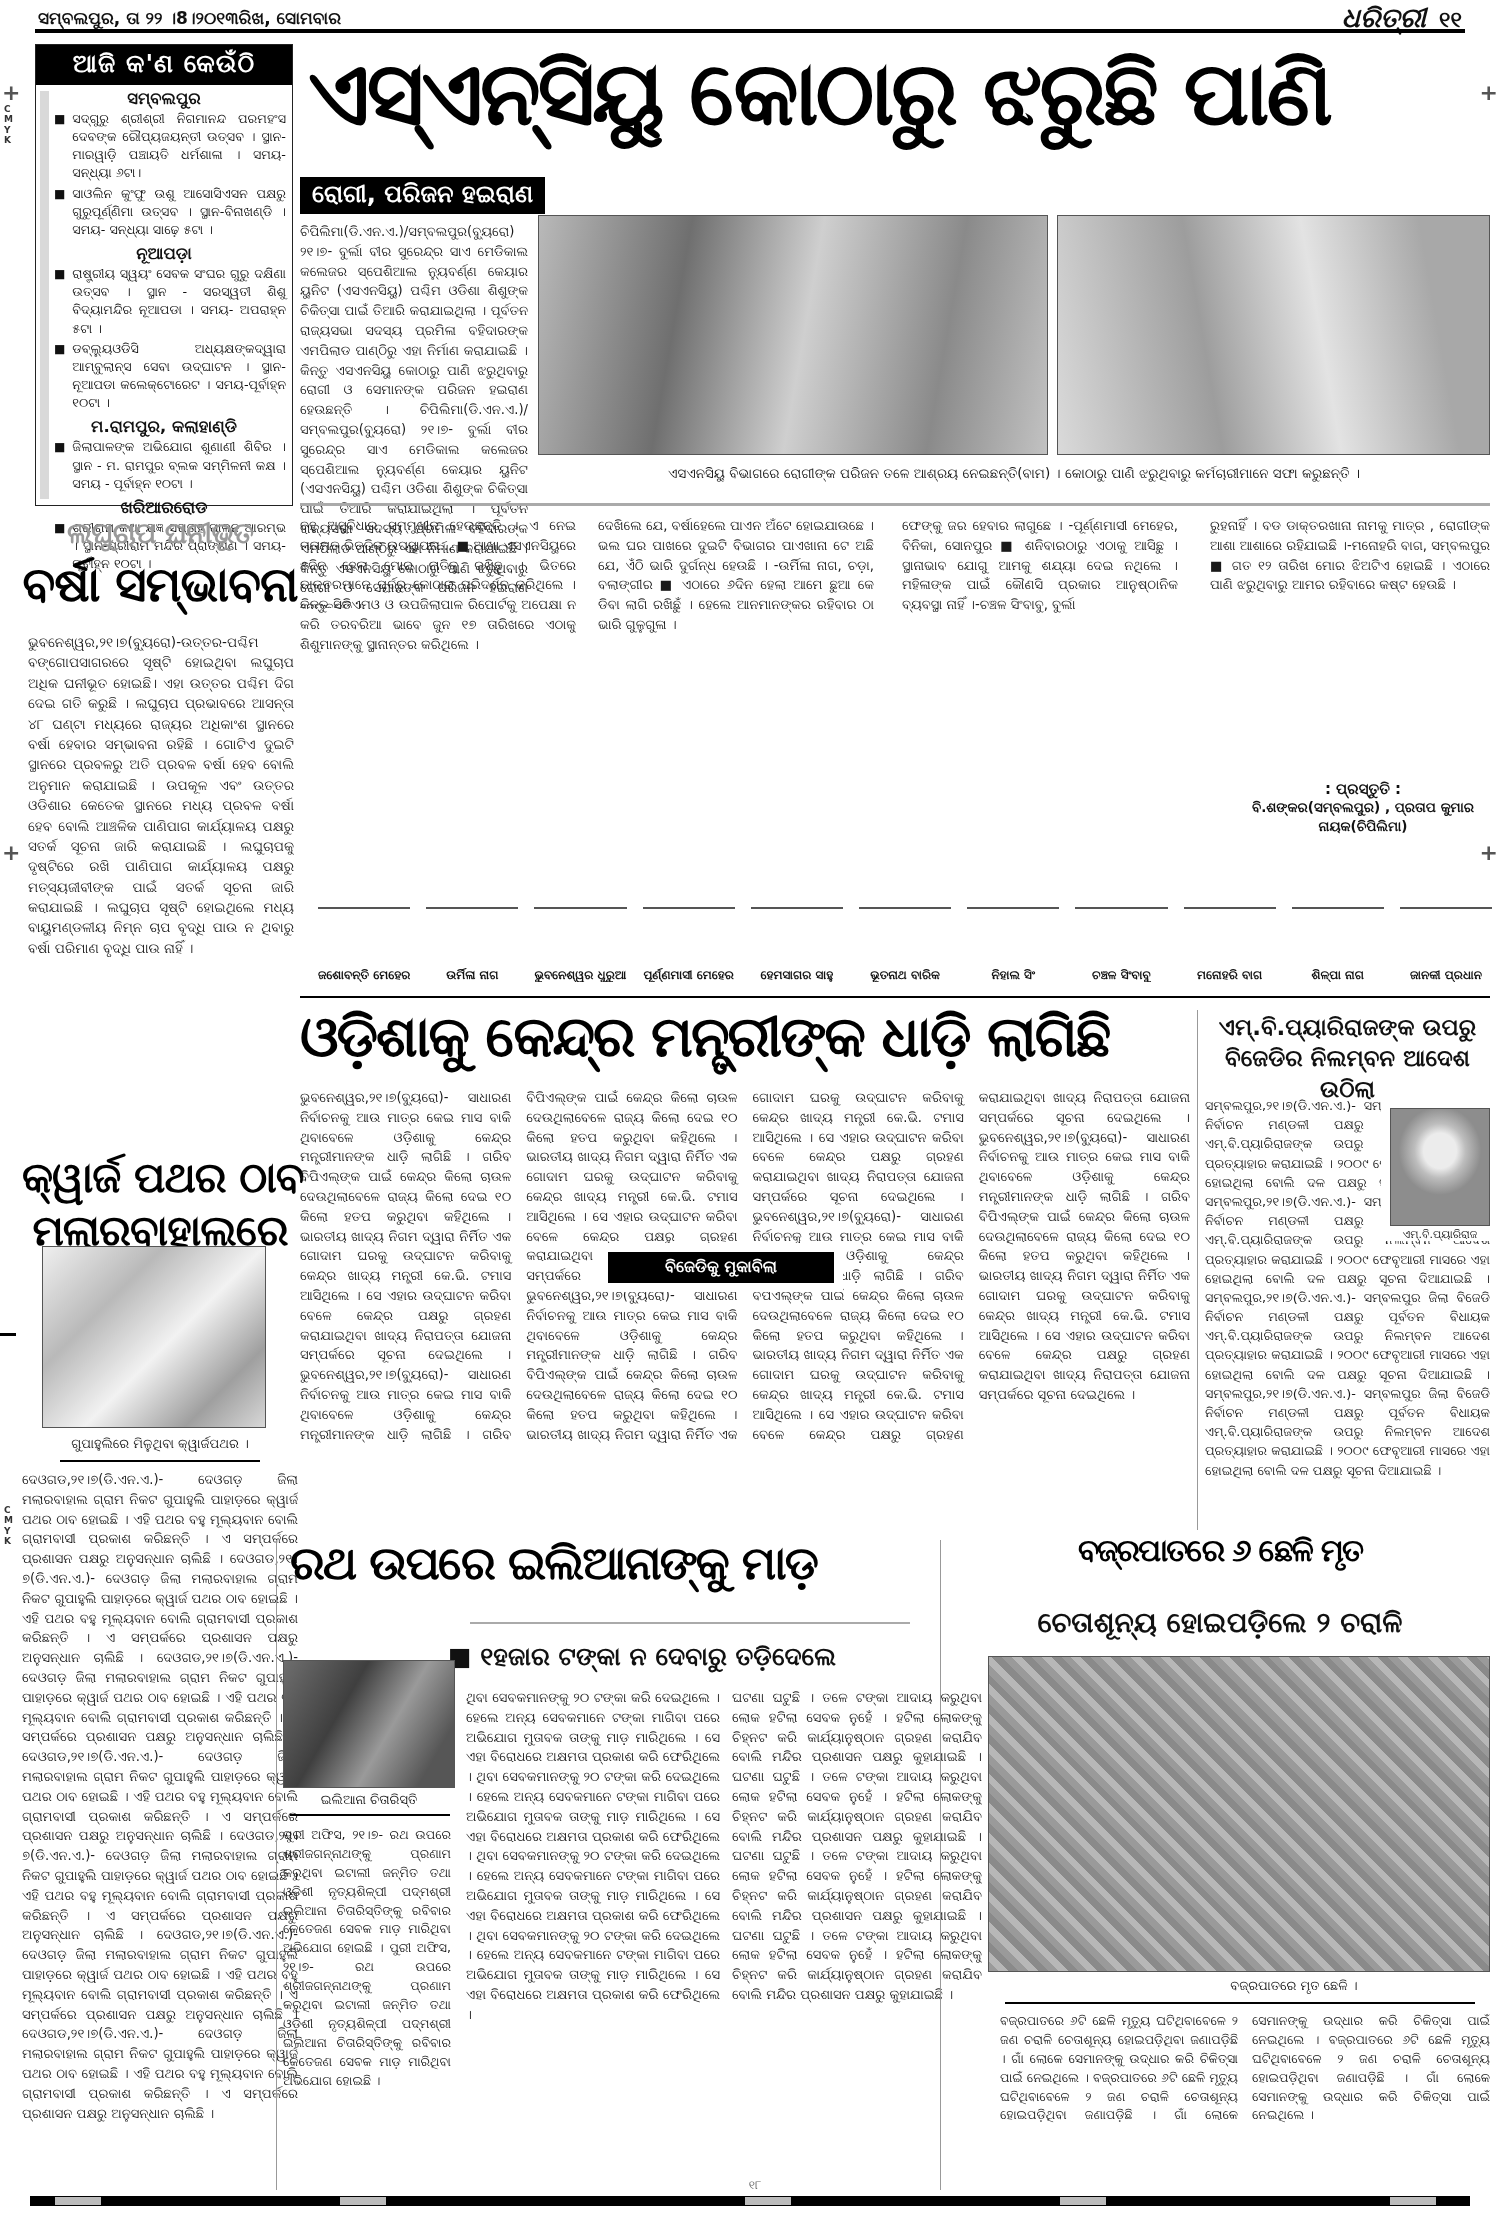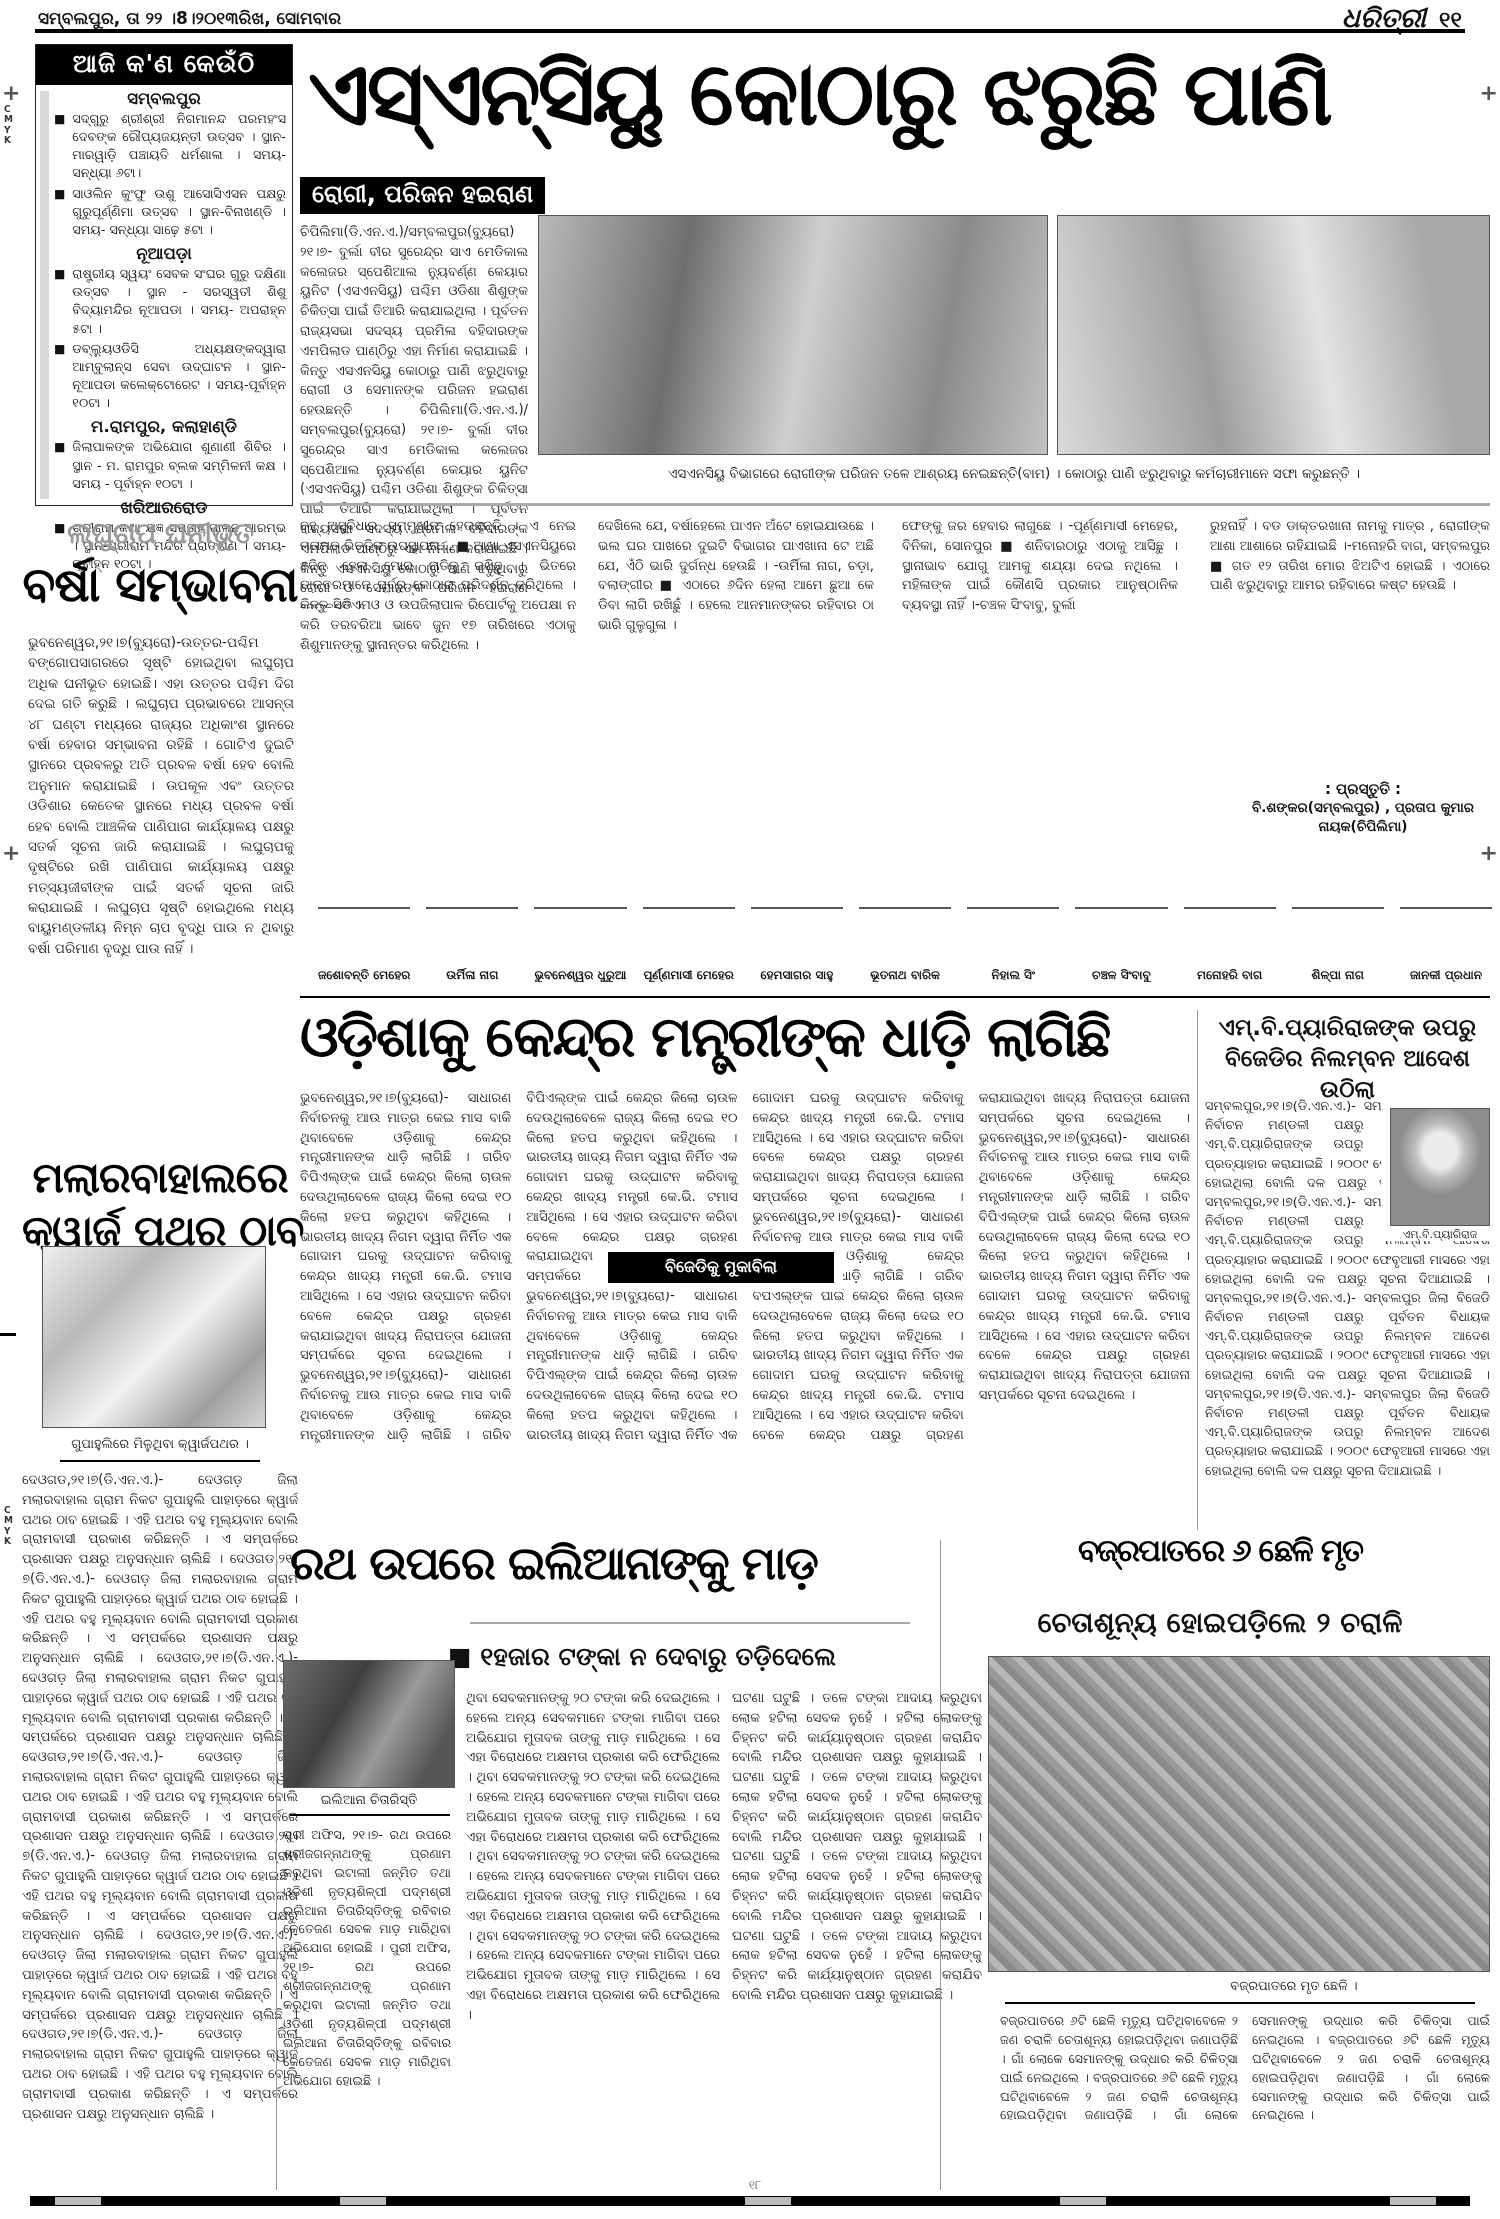--- a/index.html
+++ b/index.html
@@ -99,22 +99,22 @@
         <span class="blt">■</span>
         <span>ଶ୍ରୀରାମ କଥା ଯଜ୍ଞ ସପ୍ତାହ ପାଳନ ଆରମ୍ଭ । ସ୍ଥାନ-ଶ୍ରୀରାମ ମନ୍ଦିର ପ୍ରାଙ୍ଗଣ । ସମୟ-ପୂର୍ବାହ୍ନ ୧୦ଟା ।</span>
       </div>
   </div>
 
   <div class="abs ctr bold" style="left:22px;top:516px;width:276px;font-size:29px;color:#9a9a9a;letter-spacing:-1px;white-space:nowrap;">ଲଘୁଚାପ ଘନୀଭୂତ</div>
   <div class="abs ctr headline" style="left:22px;top:556px;width:276px;font-size:48px;">ବର୍ଷା ସମ୍ଭାବନା</div>
   <div class="abs jt" style="left:28px;top:632px;width:266px;height:512px;font-size:13.6px;">ଭୁବନେଶ୍ୱର,୨୧।୭(ବ୍ୟୁରୋ)-ଉତ୍ତର-ପଶ୍ଚିମ ବଙ୍ଗୋପସାଗରରେ ସୃଷ୍ଟି ହୋଇଥିବା ଲଘୁଚାପ ଅଧିକ ଘନୀଭୂତ ହୋଇଛି। ଏହା ଉତ୍ତର ପଶ୍ଚିମ ଦିଗ ଦେଇ ଗତି କରୁଛି । ଲଘୁଚାପ ପ୍ରଭାବରେ ଆସନ୍ତା ୪୮ ଘଣ୍ଟା ମଧ୍ୟରେ ରାଜ୍ୟର ଅଧିକାଂଶ ସ୍ଥାନରେ ବର୍ଷା ହେବାର ସମ୍ଭାବନା ରହିଛି । ଗୋଟିଏ ଦୁଇଟି ସ୍ଥାନରେ ପ୍ରବଳରୁ ଅତି ପ୍ରବଳ ବର୍ଷା ହେବ ବୋଲି ଅନୁମାନ କରାଯାଇଛି । ଉପକୂଳ ଏବଂ ଉତ୍ତର ଓଡିଶାର କେତେକ ସ୍ଥାନରେ ମଧ୍ୟ ପ୍ରବଳ ବର୍ଷା ହେବ ବୋଲି ଆଞ୍ଚଳିକ ପାଣିପାଗ କାର୍ଯ୍ୟାଳୟ ପକ୍ଷରୁ ସତର୍କ ସୂଚନା ଜାରି କରାଯାଇଛି । ଲଘୁଚାପକୁ ଦୃଷ୍ଟିରେ ରଖି ପାଣିପାଗ କାର୍ଯ୍ୟାଳୟ ପକ୍ଷରୁ ମତ୍ସ୍ୟଜୀବୀଙ୍କ ପାଇଁ ସତର୍କ ସୂଚନା ଜାରି କରାଯାଇଛି । ଲଘୁଚାପ ସୃଷ୍ଟି ହୋଇଥିଲେ ମଧ୍ୟ ବାୟୁମଣ୍ଡଳୀୟ ନିମ୍ନ ଚାପ ବୃଦ୍ଧି ପାଉ ନ ଥିବାରୁ ବର୍ଷା ପରିମାଣ ବୃଦ୍ଧି ପାଉ ନାହିଁ ।</div>
 
   <div class="abs ctr headline" style="left:22px;top:1152px;width:276px;font-size:42px;line-height:1.25;">
+    <div>କ୍ୱାର୍ଜ ପଥର ଠାବ</div>
     <div>ମଲାରବାହାଲରେ</div>
-    <div>କ୍ୱାର୍ଜ ପଥର ଠାବ</div>
   </div>
   <div class="abs photo ph-quartz" style="left:42px;top:1246px;width:224px;height:182px;"></div>
   <div class="abs ctr cap" style="left:22px;top:1436px;width:276px;">ଗୁପାହୁଲିରେ ମିଳୁଥିବା କ୍ୱାର୍ଜପଥର ।</div>
   <div class="abs rule" style="left:60px;top:1460px;width:200px;height:2px;"></div>
   <div class="abs jt" style="left:22px;top:1470px;width:276px;height:718px;">ଦେଓଗଡ,୨୧।୭(ଡି.ଏନ.ଏ.)- ଦେଓଗଡ଼ ଜିଲା ମଲାରବାହାଲ ଗ୍ରାମ ନିକଟ ଗୁପାହୁଲି ପାହାଡ଼ରେ କ୍ୱାର୍ଜ ପଥର ଠାବ ହୋଇଛି । ଏହି ପଥର ବହୁ ମୂଲ୍ୟବାନ ବୋଲି ଗ୍ରାମବାସୀ ପ୍ରକାଶ କରିଛନ୍ତି । ଏ ସମ୍ପର୍କରେ ପ୍ରଶାସନ ପକ୍ଷରୁ ଅନୁସନ୍ଧାନ ଚାଲିଛି । ଦେଓଗଡ,୨୧।୭(ଡି.ଏନ.ଏ.)- ଦେଓଗଡ଼ ଜିଲା ମଲାରବାହାଲ ଗ୍ରାମ ନିକଟ ଗୁପାହୁଲି ପାହାଡ଼ରେ କ୍ୱାର୍ଜ ପଥର ଠାବ ହୋଇଛି । ଏହି ପଥର ବହୁ ମୂଲ୍ୟବାନ ବୋଲି ଗ୍ରାମବାସୀ ପ୍ରକାଶ କରିଛନ୍ତି । ଏ ସମ୍ପର୍କରେ ପ୍ରଶାସନ ପକ୍ଷରୁ ଅନୁସନ୍ଧାନ ଚାଲିଛି । ଦେଓଗଡ,୨୧।୭(ଡି.ଏନ.ଏ.)- ଦେଓଗଡ଼ ଜିଲା ମଲାରବାହାଲ ଗ୍ରାମ ନିକଟ ଗୁପାହୁଲି ପାହାଡ଼ରେ କ୍ୱାର୍ଜ ପଥର ଠାବ ହୋଇଛି । ଏହି ପଥର ବହୁ ମୂଲ୍ୟବାନ ବୋଲି ଗ୍ରାମବାସୀ ପ୍ରକାଶ କରିଛନ୍ତି । ଏ ସମ୍ପର୍କରେ ପ୍ରଶାସନ ପକ୍ଷରୁ ଅନୁସନ୍ଧାନ ଚାଲିଛି । ଦେଓଗଡ,୨୧।୭(ଡି.ଏନ.ଏ.)- ଦେଓଗଡ଼ ଜିଲା ମଲାରବାହାଲ ଗ୍ରାମ ନିକଟ ଗୁପାହୁଲି ପାହାଡ଼ରେ କ୍ୱାର୍ଜ ପଥର ଠାବ ହୋଇଛି । ଏହି ପଥର ବହୁ ମୂଲ୍ୟବାନ ବୋଲି ଗ୍ରାମବାସୀ ପ୍ରକାଶ କରିଛନ୍ତି । ଏ ସମ୍ପର୍କରେ ପ୍ରଶାସନ ପକ୍ଷରୁ ଅନୁସନ୍ଧାନ ଚାଲିଛି । ଦେଓଗଡ,୨୧।୭(ଡି.ଏନ.ଏ.)- ଦେଓଗଡ଼ ଜିଲା ମଲାରବାହାଲ ଗ୍ରାମ ନିକଟ ଗୁପାହୁଲି ପାହାଡ଼ରେ କ୍ୱାର୍ଜ ପଥର ଠାବ ହୋଇଛି । ଏହି ପଥର ବହୁ ମୂଲ୍ୟବାନ ବୋଲି ଗ୍ରାମବାସୀ ପ୍ରକାଶ କରିଛନ୍ତି । ଏ ସମ୍ପର୍କରେ ପ୍ରଶାସନ ପକ୍ଷରୁ ଅନୁସନ୍ଧାନ ଚାଲିଛି । ଦେଓଗଡ,୨୧।୭(ଡି.ଏନ.ଏ.)- ଦେଓଗଡ଼ ଜିଲା ମଲାରବାହାଲ ଗ୍ରାମ ନିକଟ ଗୁପାହୁଲି ପାହାଡ଼ରେ କ୍ୱାର୍ଜ ପଥର ଠାବ ହୋଇଛି । ଏହି ପଥର ବହୁ ମୂଲ୍ୟବାନ ବୋଲି ଗ୍ରାମବାସୀ ପ୍ରକାଶ କରିଛନ୍ତି । ଏ ସମ୍ପର୍କରେ ପ୍ରଶାସନ ପକ୍ଷରୁ ଅନୁସନ୍ଧାନ ଚାଲିଛି । ଦେଓଗଡ,୨୧।୭(ଡି.ଏନ.ଏ.)- ଦେଓଗଡ଼ ଜିଲା ମଲାରବାହାଲ ଗ୍ରାମ ନିକଟ ଗୁପାହୁଲି ପାହାଡ଼ରେ କ୍ୱାର୍ଜ ପଥର ଠାବ ହୋଇଛି । ଏହି ପଥର ବହୁ ମୂଲ୍ୟବାନ ବୋଲି ଗ୍ରାମବାସୀ ପ୍ରକାଶ କରିଛନ୍ତି । ଏ ସମ୍ପର୍କରେ ପ୍ରଶାସନ ପକ୍ଷରୁ ଅନୁସନ୍ଧାନ ଚାଲିଛି ।</div>
 
   <div class="abs headline" style="left:308px;top:42px;width:1185px;font-size:88px;letter-spacing:-3px;">ଏସ୍ଏନ୍ସିୟୁ କୋଠାରୁ ଝରୁଛି ପାଣି</div>
   <div class="abs kickbox" style="left:300px;top:177px;font-size:24px;padding:3px 12px 6px 12px;">ରୋଗୀ, ପରିଜନ ହଇରାଣ</div>
   <div class="abs jt" style="left:300px;top:222px;width:228px;height:386px;">ଚିପିଲିମା(ଡି.ଏନ.ଏ.)/ସମ୍ବଲପୁର(ବ୍ୟୁରୋ) ୨୧।୭- ବୁର୍ଲା ବୀର ସୁରେନ୍ଦ୍ର ସାଏ ମେଡିକାଲ କଲେଜର ସ୍ପେଶିଆଲ ନ୍ୟୁବର୍ଣ୍ଣ କେୟାର ୟୁନିଟ (ଏସଏନସିୟୁ) ପଶ୍ଚିମ ଓଡିଶା ଶିଶୁଙ୍କ ଚିକିତ୍ସା ପାଇଁ ତିଆରି କରାଯାଇଥିଲା । ପୂର୍ବତନ ରାଜ୍ୟସଭା ସଦସ୍ୟ ପ୍ରମିଳା ବହିଦାରଙ୍କ ଏମପିଲାଡ ପାଣ୍ଠିରୁ ଏହା ନିର୍ମାଣ କରାଯାଇଛି । କିନ୍ତୁ ଏସଏନସିୟୁ କୋଠାରୁ ପାଣି ଝରୁଥିବାରୁ ରୋଗୀ ଓ ସେମାନଙ୍କ ପରିଜନ ହଇରାଣ ହେଉଛନ୍ତି । ଚିପିଲିମା(ଡି.ଏନ.ଏ.)/ସମ୍ବଲପୁର(ବ୍ୟୁରୋ) ୨୧।୭- ବୁର୍ଲା ବୀର ସୁରେନ୍ଦ୍ର ସାଏ ମେଡିକାଲ କଲେଜର ସ୍ପେଶିଆଲ ନ୍ୟୁବର୍ଣ୍ଣ କେୟାର ୟୁନିଟ (ଏସଏନସିୟୁ) ପଶ୍ଚିମ ଓଡିଶା ଶିଶୁଙ୍କ ଚିକିତ୍ସା ପାଇଁ ତିଆରି କରାଯାଇଥିଲା । ପୂର୍ବତନ ରାଜ୍ୟସଭା ସଦସ୍ୟ ପ୍ରମିଳା ବହିଦାରଙ୍କ ଏମପିଲାଡ ପାଣ୍ଠିରୁ ଏହା ନିର୍ମାଣ କରାଯାଇଛି । କିନ୍ତୁ ଏସଏନସିୟୁ କୋଠାରୁ ପାଣି ଝରୁଥିବାରୁ ରୋଗୀ ଓ ସେମାନଙ୍କ ପରିଜନ ହଇରାଣ ହେଉଛନ୍ତି ।</div>
 

